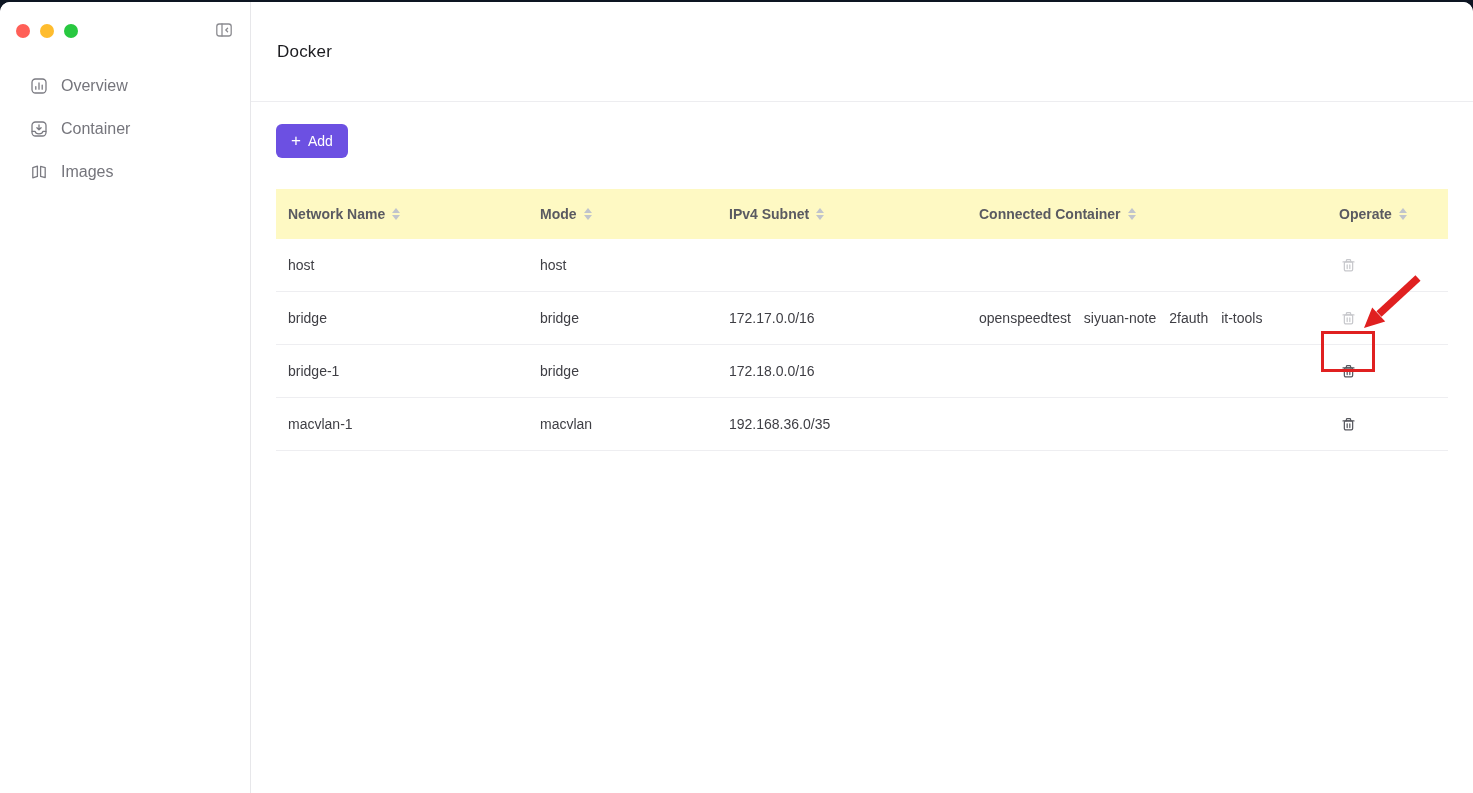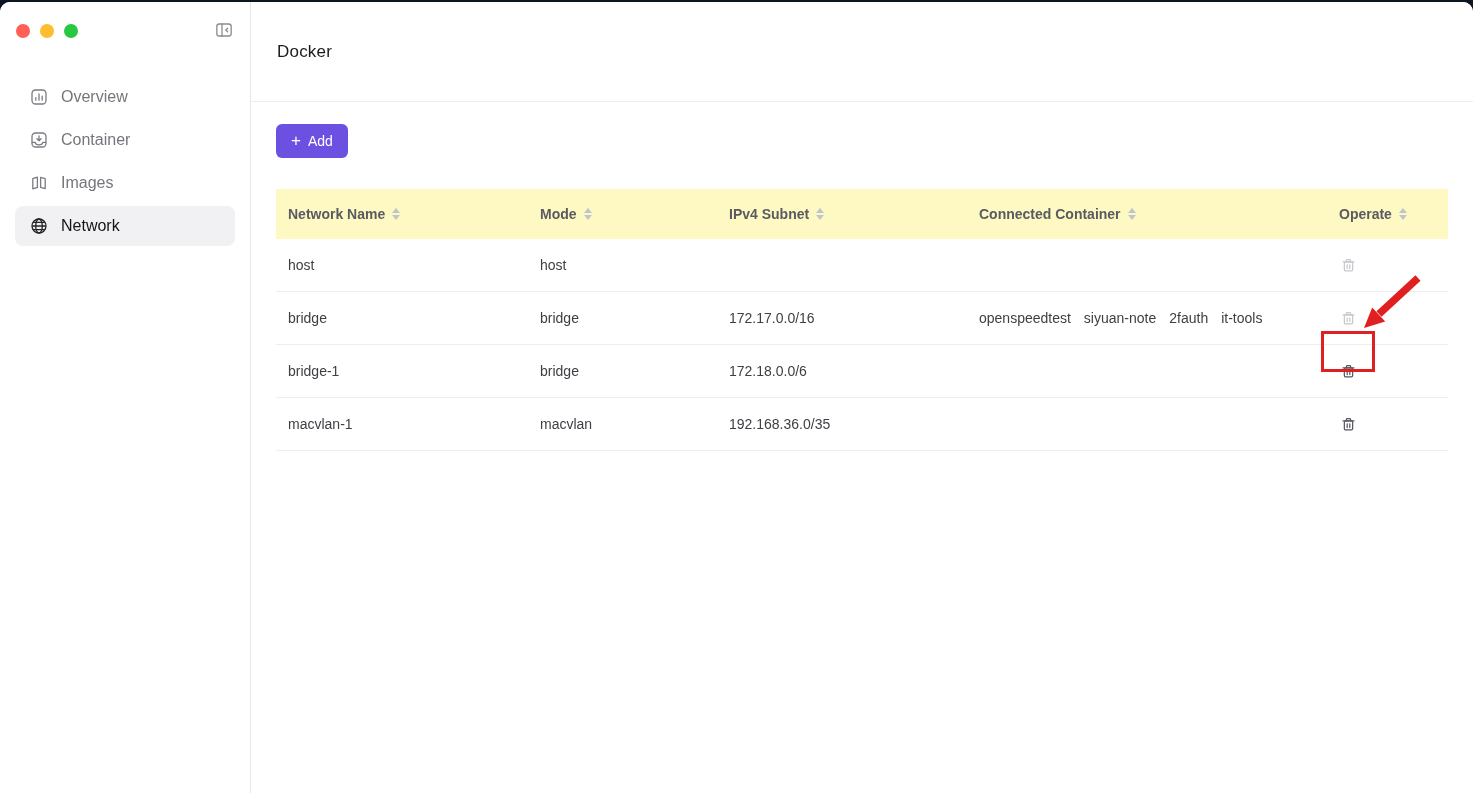--- a/index.html
+++ b/index.html
@@ -18,21 +18,21 @@
   .sidebar-top{display:flex;justify-content:space-between;align-items:center;padding:19px 16px 0 16px;}
   .traffic{display:flex;gap:10px;}
   .dot{width:14px;height:14px;border-radius:50%;display:inline-block;}
   .dot.red{background:#ff5f57;}
   .dot.yellow{background:#febc2e;}
   .dot.green{background:#28c840;}
   .toggle{background:none;border:none;padding:0;width:20px;height:20px;color:#8c8c91;cursor:pointer;}
   .toggle svg{width:18px;height:18px;}
   .menu{margin-top:36px;padding:0 15px;}
   .menu-item{
-    display:flex;align-items:center;gap:13px;height:40px;margin-bottom:3px;
+    display:flex;align-items:flex-start;gap:13px;height:40px;margin-bottom:3px;
     padding-left:15px;border-radius:8px;font-size:16px;color:#75757c;cursor:pointer;
   }
   .menu-item .mi-icon{width:18px;height:18px;display:inline-flex;color:#7b7b82;}
   .menu-item .mi-icon svg{width:18px;height:18px;}
   .menu-item.active{background:#f1f1f4;color:#141418;font-weight:500;}
   .menu-item.active .mi-icon{color:#232327;}
   
   main{flex:1;position:relative;background:#fff;min-width:0;}
   .page-header{height:100px;border-bottom:1px solid #ededf0;display:flex;align-items:center;padding-left:26px;box-sizing:border-box;}
   .page-title{margin:0;font-size:17px;font-weight:500;color:#1b1b1f;letter-spacing:.2px;}
@@ -109,30 +109,20 @@
   <div class="menu-item">
     <span class="mi-icon">
             <svg viewBox="0 0 18 18" fill="none" stroke="currentColor" stroke-width="1.3" stroke-linejoin="round">
     <path d="M7.4 3.2 L2.8 4.6 V14.8 L7.4 13.4 Z" transform="translate(0,-0.5) scale(1,1) translate(0,0.5)"></path>
     <path d="M10.6 3.4 L15.2 4.7 V14.6 L10.6 13.3 Z"></path>
   </svg>
           </span>
     <span class="mi-label">Images</span>
   </div>
 
-  <div class="menu-item active">
-    <span class="mi-icon">
-            <svg viewBox="0 0 18 18" fill="none" stroke="currentColor" stroke-width="1.3">
-    <circle cx="9" cy="9" r="7"></circle>
-    <ellipse cx="9" cy="9" rx="3.3" ry="7"></ellipse>
-    <path d="M2.2 9 H15.8 M3.2 5.3 H14.8 M3.2 12.7 H14.8"></path>
-  </svg>
-          </span>
-    <span class="mi-label">Network</span>
-  </div>
 </nav>
   </aside>
 
   <main>
     <header class="page-header">
       <h1 class="page-title">Docker</h1>
     </header>
     <div class="content">
       <button class="add-btn">
         <span class="plus">+</span>
@@ -216,21 +206,21 @@
     <rect x="4.6" y="5.2" width="8.8" height="9.6" rx="1.5"></rect>
     <path d="M7.6 8.2 v4 M10.4 8.2 v4"></path>
   </svg>
                 </button>
     </div>
   </div>
 
   <div class="tr">
     <div class="td c1 td-name">bridge-1</div>
     <div class="td c2 td-mode">bridge</div>
-    <div class="td c3 td-subnet">172.18.0.0/6</div>
+    <div class="td c3 td-subnet">172.18.0.0/16</div>
     <div class="td c4 td-containers"></div>
     <div class="td c5 td-operate">
       <button class="trash-btn">
                   <svg viewBox="0 0 18 18" fill="none" stroke="currentColor" stroke-width="1.3" stroke-linecap="round" stroke-linejoin="round">
     <path d="M3.2 5.2 H14.8"></path>
     <path d="M6.8 5 V3.6 a0.9 0.9 0 0 1 0.9 -0.9 h2.6 a0.9 0.9 0 0 1 0.9 0.9 V5"></path>
     <rect x="4.6" y="5.2" width="8.8" height="9.6" rx="1.5"></rect>
     <path d="M7.6 8.2 v4 M10.4 8.2 v4"></path>
   </svg>
                 </button>

